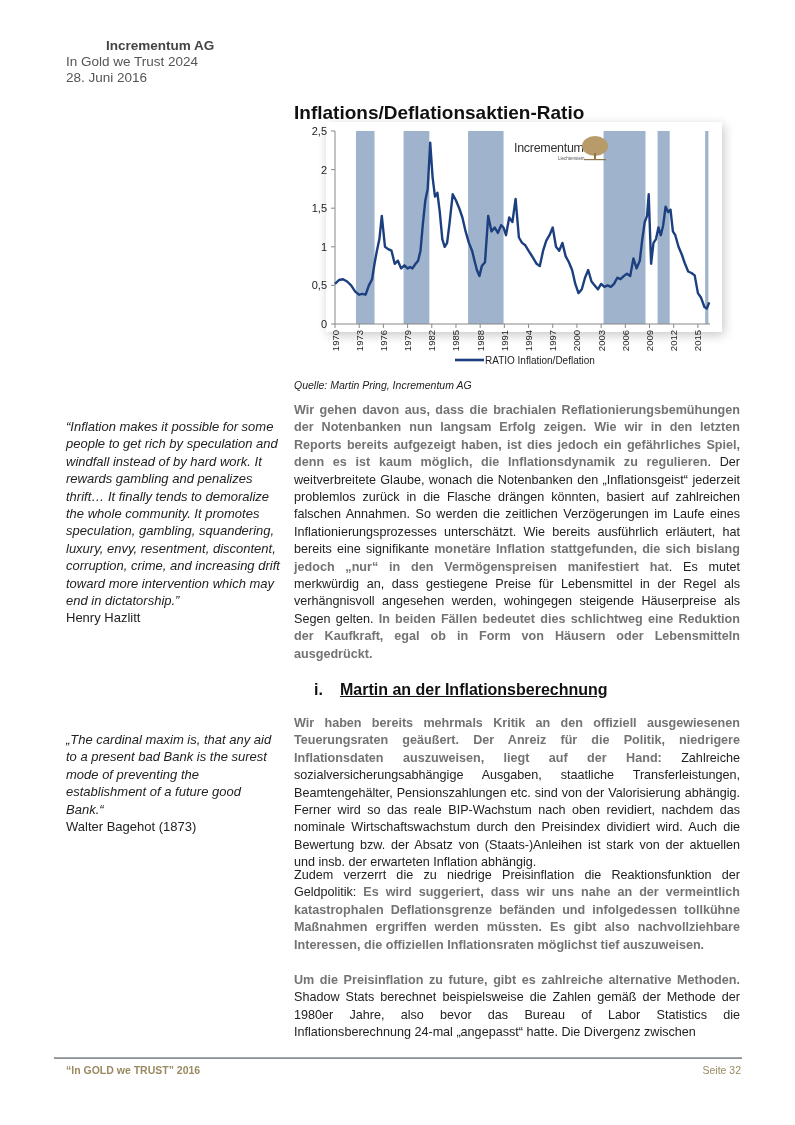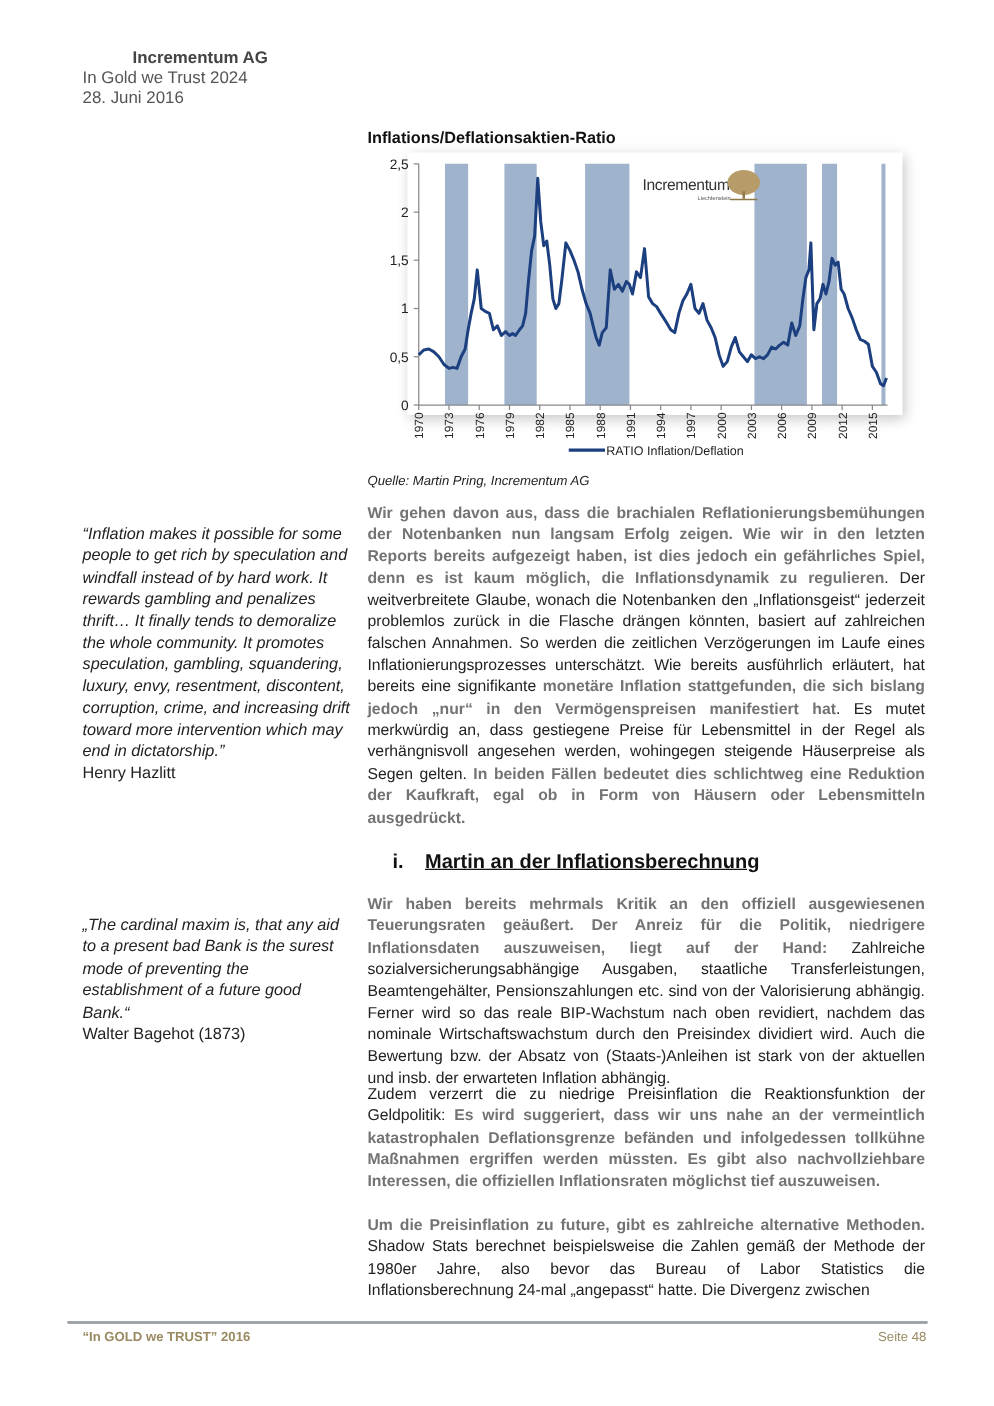--- a/index.html
+++ b/index.html
@@ -1,19 +1,19 @@
 <!DOCTYPE html>
 <html><head>
 <meta charset="utf-8">
 <style>
   html, body { margin:0; padding:0; background:#ffffff; }
   body { width:795px; height:1125px; position:relative; overflow:hidden; font-family:"Liberation Sans", sans-serif; color:#1a1a1a; }
   .hdr { position:absolute; left:66px; top:38px; font-size:13.5px; line-height:16px; color:#555; }
   .hdr .company { font-weight:bold; color:#444;padding-left:40px; }
-  .chart-title { position:absolute; left:294px; top:102px; font-size:13px; font-weight:bold; color:#111; }
+  .chart-title { position:absolute; left:294px; top:102px; font-size:19px; font-weight:bold; color:#111; }
   .chart-wrap { position:absolute; left:296px; top:118px; width:430px; height:258px; }
   .chart-frame { position:absolute; left:30px; top:4px; width:396px; height:210px; box-shadow: 2px 3px 10px rgba(0,0,0,0.22); background:#fff; }
   .source { position:absolute; left:294px; top:379px; font-size:10.5px; font-style:italic; color:#222; }
   .quote { position:absolute; left:66px; width:215px; font-size:13px; line-height:17.4px; font-weight:normal; font-style:italic; color:#222; }
   .quote .author { font-style:normal; display:block; }
   .body { position:absolute; left:294px; width:446px; font-size:12.6px; line-height:17.4px; text-align:justify; color:#222; }
   .body b { color:#737373; }
   .section { position:absolute; left:314px; top:681px; font-size:16px; font-weight:bold; color:#111; }
   .section .num { display:inline-block; width:26px; }
   .section .title { text-decoration:underline; }
@@ -135,13 +135,13 @@
 <div class="body" style="top:867px;">
   <span>Zudem verzerrt die zu niedrige Preisinflation die Reaktionsfunktion der Geldpolitik: </span><b>Es wird suggeriert, dass wir uns nahe an der vermeintlich katastrophalen Deflationsgrenze befänden und infolgedessen tollkühne Maßnahmen ergriffen werden müssten. Es gibt also nachvollziehbare Interessen, die offiziellen Inflationsraten möglichst tief auszuweisen.</b>
 </div>
 
 <div class="body" style="top:972px;">
   <b>Um die Preisinflation zu future, gibt es zahlreiche alternative Methoden.</b><span> Shadow Stats berechnet beispielsweise die Zahlen gemäß der Methode der 1980er Jahre, also bevor das Bureau of Labor Statistics die Inflationsberechnung 24-mal „angepasst“ hatte. Die Divergenz zwischen</span>
 </div>
 
 <div class="footer-line"></div>
 <div class="footer-left">“In GOLD we TRUST” 2016</div>
-<div class="footer-right">Seite 48</div>
+<div class="footer-right">Seite 32</div>
 
 </body></html>

